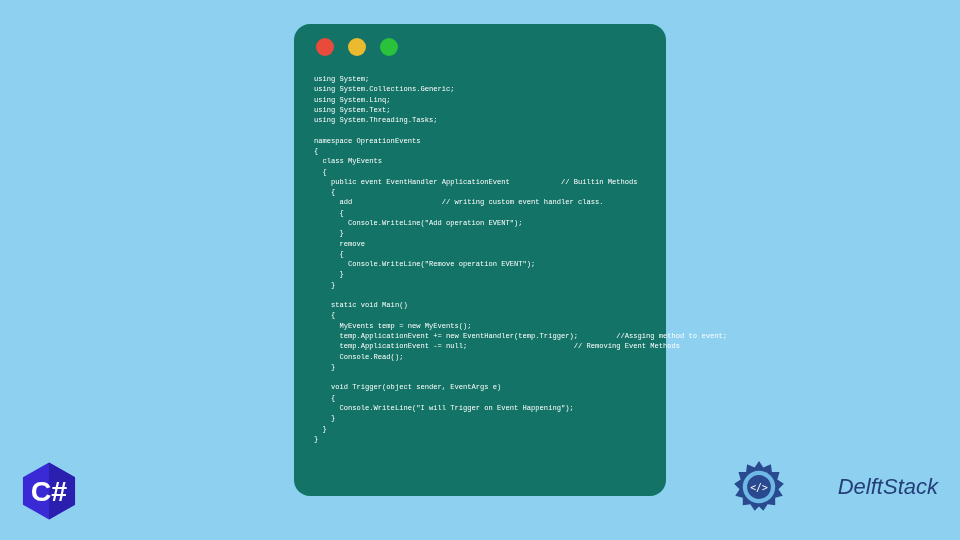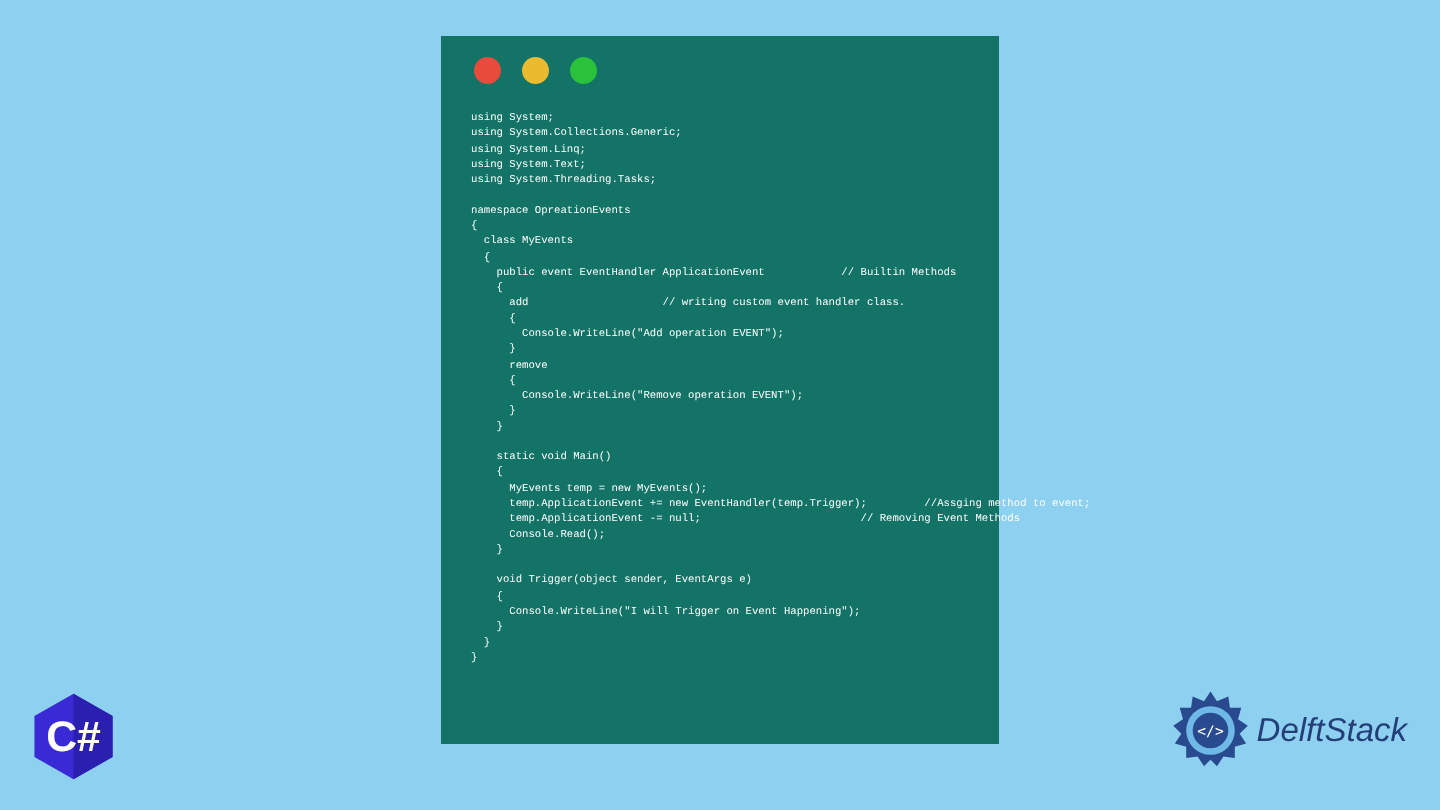--- a/index.html
+++ b/index.html
@@ -11,21 +11,21 @@
     position: relative;
     overflow: hidden;
   }
   .code-window {
     position: absolute;
     left: 294px;
     top: 24px;
     width: 372px;
     height: 472px;
     background: #137366;
-    border-radius: 0;
+    border-radius: 16px;
     padding: 14px 16px 14px 16px;
   }
   .traffic-lights {
     display: flex;
     gap: 14px;
     margin-bottom: 18px;
     margin-left: 6px;
   }
   .light {
     width: 18px;
@@ -62,20 +62,21 @@
   .delft-logo .gear {
     width: 54px;
     height: 54px;
   }
   .delft-logo .gear svg { width: 100%; height: 100%; }
   .delft-logo .brand {
     font-size: 22px;
     font-style: italic;
     color: #243f78;
     font-weight: 500;
+    margin-left: 48px;
   }
 </style>
 </head>
 <body>
 
 <div class="code-window">
   <div class="traffic-lights">
     <div class="light red"></div>
     <div class="light yellow"></div>
     <div class="light green"></div>

